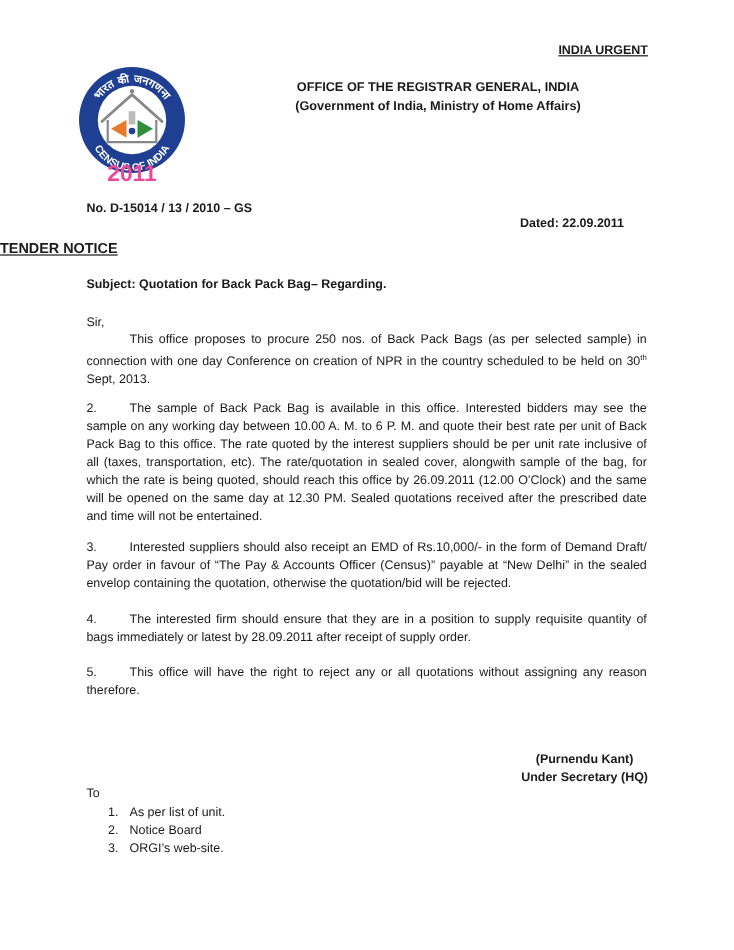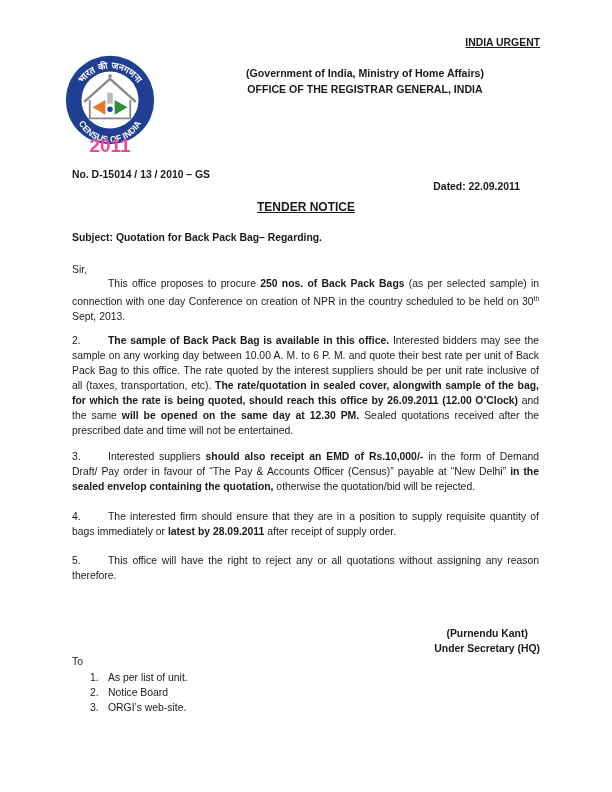--- a/index.html
+++ b/index.html
@@ -1,26 +1,26 @@
 <!DOCTYPE html>
 <html><head>
 <meta charset="utf-8">
 <style>
   html, body { margin: 0; padding: 0; background: #ffffff; }
   body { width: 612px; height: 792px; position: relative; overflow: hidden;
          font-family: "Liberation Sans", sans-serif; color: #1a1a1a; font-size: 10.4px; }
   .abs { position: absolute; }
-  b, .b { font-weight: bold; }
+  b, .b { font-weight: normal; }
   .urgent { right: 72px; top: 37px; font-weight: bold; text-decoration: underline; font-size: 10.4px; }
   .logo { left: 64px; top: 54px; width: 92px; height: 92px; }
   .logo-year { left: 64px; top: 135px; width: 92px; text-align: center; font-weight: bold; font-size: 19px; color: #ec4899; }
   .office { left: 200px; top: 66px; width: 330px; text-align: center; font-weight: bold; line-height: 15.5px; font-size: 10.6px; }
   .refno { left: 72px; top: 169px; font-weight: bold; }
   .dated { right: 92px; top: 181px; font-weight: bold; }
-  .title { left: 0; width: 612px; top: 200px; text-align: center; font-weight: bold; text-decoration: underline; font-size: 12px; }
+  .title { left: 0; width: 612px; top: 200px; font-weight: bold; text-decoration: underline; font-size: 12px; }
   .subject { left: 72px; top: 232px; font-weight: bold; }
   .para { left: 72px; width: 467px; line-height: 15px; text-align: justify; }
   .num { display: inline-block; width: 36px; }
   .indent { display: inline-block; width: 36px; }
   .sig { right: 72px; text-align: center; font-weight: bold; line-height: 15px; }
   .to { left: 72px; top: 656px; }
   .dist { left: 90px; top: 670px; line-height: 15px; }
   .dist li { list-style: none; }
   .dist .n { display: inline-block; width: 18px; }
   sup { font-size: 6.5px; vertical-align: 4px; }
@@ -45,22 +45,22 @@
   <text font-size="10" fill="#ffffff" font-family="DejaVu Sans, sans-serif" font-weight="bold">
     <textPath href="#arcTop" startOffset="50%" text-anchor="middle">भारत की जनगणना</textPath>
   </text>
   <text font-size="9.5" fill="#ffffff" font-family="Liberation Sans, sans-serif" font-weight="bold">
     <textPath href="#arcBot" startOffset="50%" text-anchor="middle">CENSUS OF INDIA</textPath>
   </text>
 </svg>
 <div class="abs logo-year">2011</div>
 
 <div class="abs office">
+  <div>OFFICE OF THE REGISTRAR GENERAL, INDIA</div>
   <div>(Government of India, Ministry of Home Affairs)</div>
-  <div>OFFICE OF THE REGISTRAR GENERAL, INDIA</div>
 </div>
 
 <div class="abs refno">No. D-15014 / 13 / 2010 – GS</div>
 <div class="abs dated">Dated: 22.09.2011</div>
 
 <div class="abs title">TENDER NOTICE</div>
 
 <div class="abs subject">Subject: Quotation for Back Pack Bag– Regarding.</div>
 
 <div class="abs para" style="top:262px;">Sir,</div>

